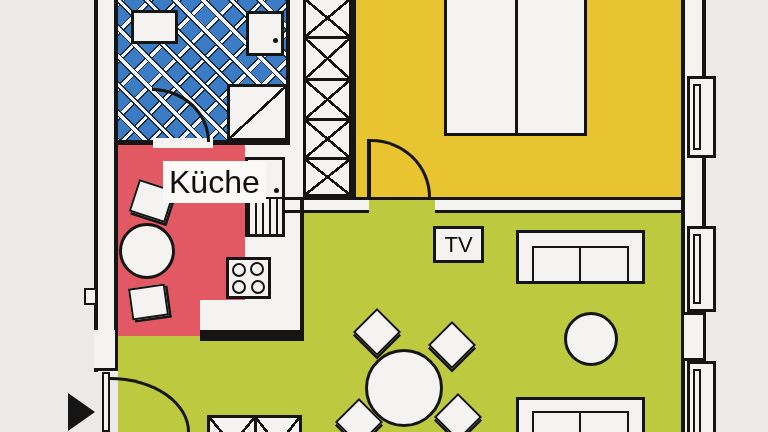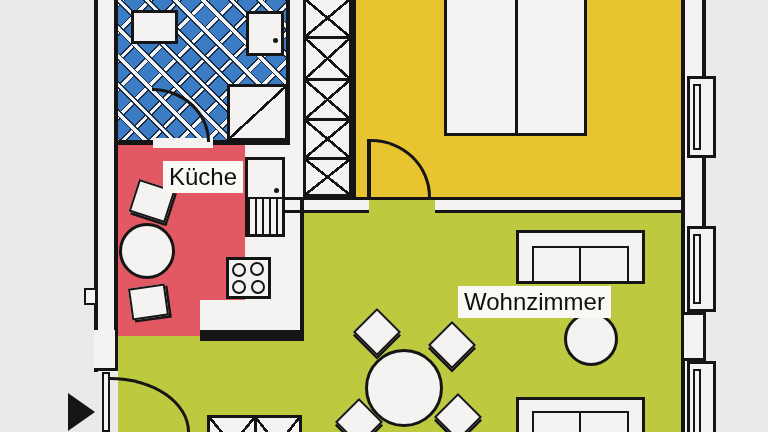--- a/index.html
+++ b/index.html
@@ -106,20 +106,23 @@
   <div class="a furn circle" style="left:119px;top:223px;width:56px;height:56px;"></div>
   <div class="chair" style="left:133px;top:184px;width:38px;height:34px;transform:rotate(18deg);"></div>
   <div class="chair" style="left:130px;top:286px;width:37px;height:32px;transform:rotate(-8deg);"></div>
 
   <div class="a furn" style="left:444px;top:0;width:143px;height:136px;border-top:0;">
     <div class="a bk" style="left:68px;top:0;width:3px;height:100%;"></div>
   </div>
   <div class="a bk" style="left:367px;top:139px;width:4px;height:61px;"></div>
   <div class="a arcTR" style="left:371px;top:139px;width:60px;height:58px;"></div>
 
+  <div class="a furn" style="left:433px;top:226px;width:51px;height:37px;display:flex;align-items:center;justify-content:center;">
+    <span style="font-size:22px;color:#0f0f0f;">TV</span>
+  </div>
 
   <div class="a furn" style="left:516px;top:230px;width:129px;height:54px;">
     <div class="seat" style="left:13px;top:13px;width:97px;height:35px;"></div>
     <div class="a bk" style="left:60px;top:13px;width:2px;height:35px;"></div>
   </div>
 
   <div class="a furn circle" style="left:564px;top:312px;width:54px;height:54px;"></div>
 
   <div class="a furn" style="left:516px;top:397px;width:129px;height:60px;border-bottom:0;">
     <div class="seat" style="left:13px;top:11px;width:97px;height:46px;"></div>
@@ -136,16 +139,15 @@
     <div class="a xbg" style="left:0;top:0;width:44px;height:54px;"></div>
     <div class="a xbg" style="left:46px;top:0;width:43px;height:54px;"></div>
     <div class="a bk" style="left:44px;top:0;width:3px;height:54px;"></div>
   </div>
 
   <div class="a thin" style="left:102px;top:372px;width:8px;height:60px;"></div>
   <div class="a arcTR" style="left:110px;top:377px;width:80px;height:55px;"></div>
   <div class="a" style="left:68px;top:393px;width:0;height:0;
               border-left:27px solid #151515;border-top:19px solid transparent;border-bottom:19px solid transparent;"></div>
 
-  <div class="lbl" style="left:163px;top:161px;font-size:24px;">Küche</div>
-  <div class="lbl" style="left:458px;top:286px;font-size:24px;">Wohnzimmer</div>
+  <div class="lbl" style="left:163px;top:161px;font-size:32px;">Küche</div>
 
 </div>
 
 </body></html>

